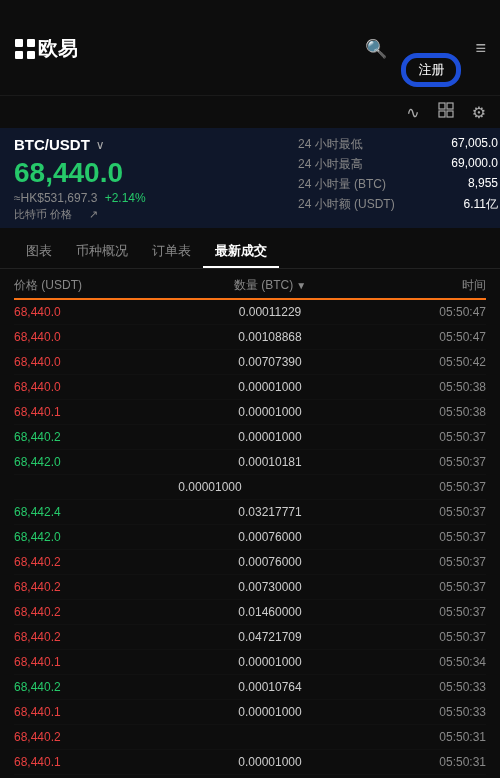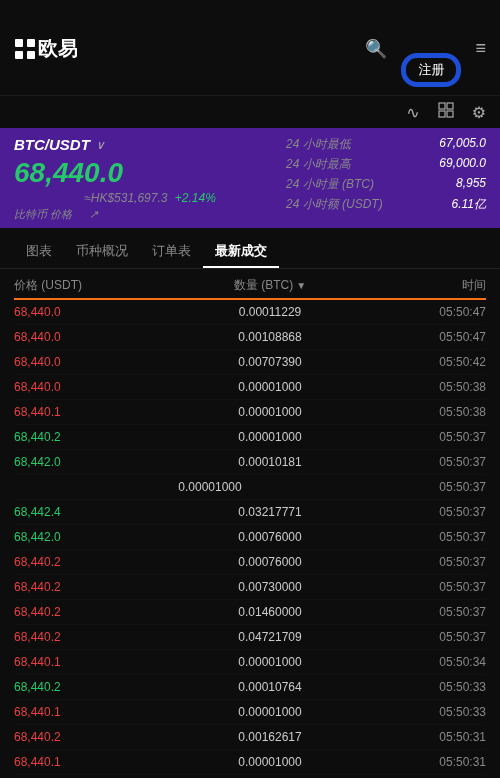--- a/index.html
+++ b/index.html
@@ -67,23 +67,22 @@
     }
     .sub-icon {
       color: #aaaaaa;
       font-size: 16px;
       cursor: pointer;
     }
 
     
     .price-section {
       display: flex;
-      padding: 8px 14px 6px 14px;
-      background: #4c1d95;
-      font-style: italic;
+      padding: 8px 2px 6px 14px;
+      background: #0f172a;
     }
     .price-left {
       flex: 1;
     }
     .pair-row {
       display: flex;
       align-items: center;
       gap: 6px;
       margin-bottom: 4px;
     }
@@ -98,21 +97,20 @@
     }
     .price-main {
       font-size: 28px;
       font-weight: 700;
       color: #26c96a;
       margin-bottom: 2px;
     }
     .price-hk {
       font-size: 12px;
       color: #888;
-      text-align: center;
     }
     .price-change {
       color: #26c96a;
       font-size: 12px;
       margin-left: 4px;
     }
     .price-label {
       font-size: 11px;
       color: #888;
       display: flex;
@@ -375,21 +373,20 @@
     <span class="trade-amount">0.00010764</span>
     <span class="trade-time">05:50:33</span>
   </div>
       <div class="trade-row">
     <span class="trade-price-red">68,440.1</span>
     <span class="trade-amount">0.00001000</span>
     <span class="trade-time">05:50:33</span>
   </div>
       <div class="trade-row">
     <span class="trade-price-red">68,440.2</span>
-    <span class="trade-amount">0.00162617</span>
     <span class="trade-time">05:50:31</span>
   </div>
       <div class="trade-row">
     <span class="trade-price-red">68,440.1</span>
     <span class="trade-amount">0.00001000</span>
     <span class="trade-time">05:50:31</span>
   </div>
     </div>
 </div>
 

